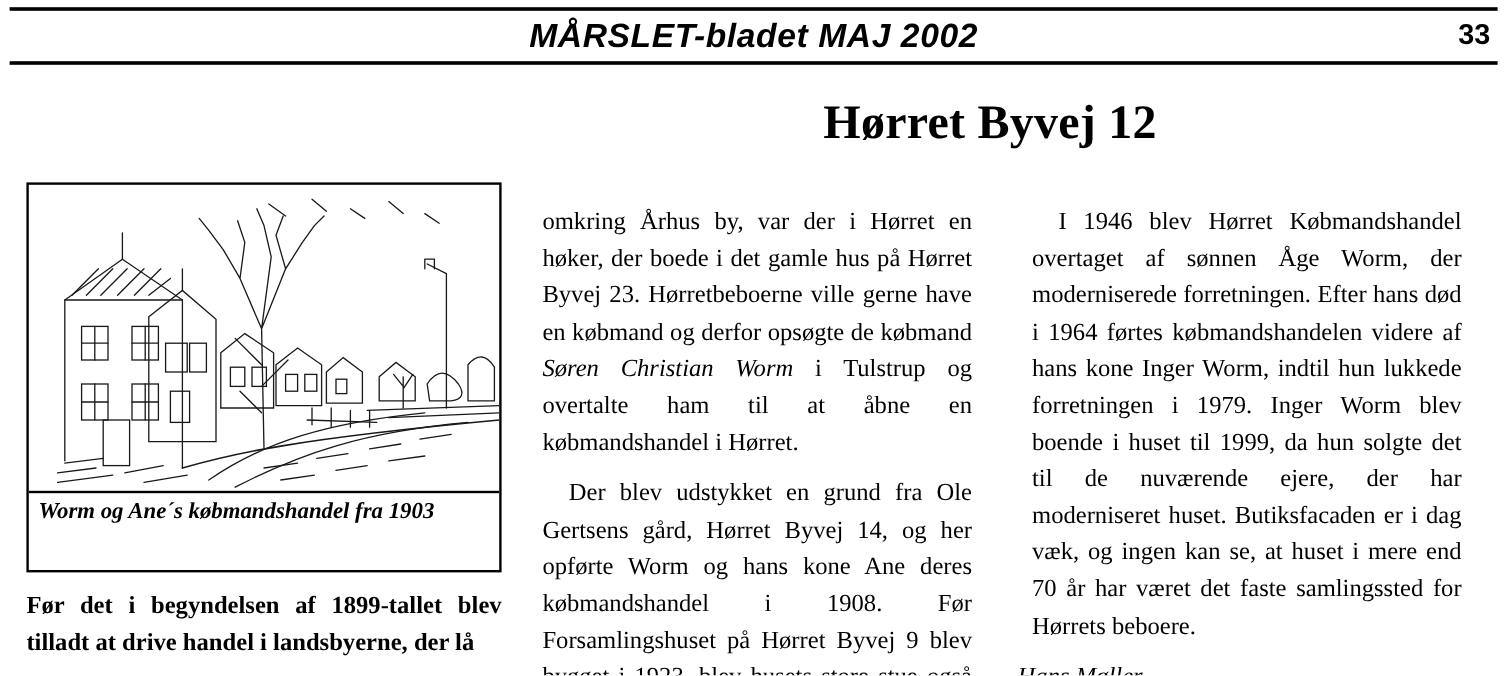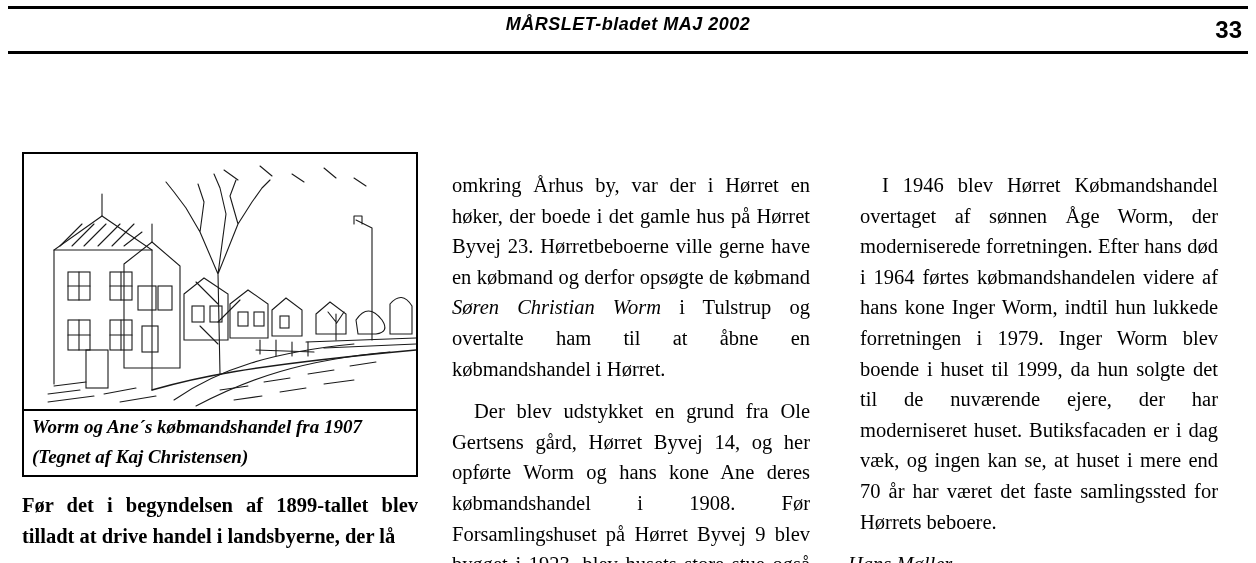--- a/index.html
+++ b/index.html
@@ -29,21 +29,21 @@
   }
   .masthead-title {
     position: absolute;
     left: 0;
     top: 8px;
     width: 1256px;
     text-align: center;
     font-family: "Liberation Sans", sans-serif;
     font-weight: bold;
     font-style: italic;
-    font-size: 18px;
+    font-size: 28px;
     letter-spacing: 0.5px;
   }
   .masthead-page {
     position: absolute;
     right: 14px;
     top: 10px;
     font-family: "Liberation Sans", sans-serif;
     font-weight: bold;
     font-size: 24px;
   }
@@ -164,20 +164,21 @@
 
 <div id="page">
 
   <div class="masthead">
     <div class="rule-top"></div>
     <div class="masthead-title">MÅRSLET-bladet  MAJ 2002</div>
     <div class="masthead-page">33</div>
     <div class="rule-bottom"></div>
   </div>
 
+  <div class="article-title">Hørret Byvej 12</div>
 
   <div class="figure">
     <div class="figure-frame">
       <div class="fig-image">
         <svg viewBox="0 0 392 255" width="392" height="255" xmlns="http://www.w3.org/2000/svg">
           <rect x="0" y="0" width="392" height="255" fill="#ffffff"></rect>
           <g stroke="#1a1a1a" fill="none" stroke-width="1.1" stroke-linecap="round">
 
             <path d="M200 16 L214 26 M236 12 L248 22 M268 20 L280 28 M300 14 L312 24 M330 24 L342 32"></path>
 
@@ -232,22 +233,21 @@
             <path d="M24 240 L56 236 M24 248 L70 242 M30 232 L62 228 M80 240 L112 234 M96 248 L132 242"></path>
 
             <path d="M282 188 L392 184 M300 194 L392 190"></path>
 
             <path d="M312 186 L312 160 M312 168 L304 158 M312 170 L320 158"></path>
           </g>
         </svg>
       </div>
       <div class="cap-sep"></div>
       <div class="figure-caption">
-        <div>Worm og Ane´s købmandshandel fra 1907</div>
-        <div>(Tegnet af Kaj Christensen)</div>
+        <div>Worm og Ane´s købmandshandel fra 1903</div>
       </div>
     </div>
   </div>
 
   <div id="col-left-lower">Før det i begyndelsen af 1899-tallet blev tilladt at drive handel i landsbyerne, der lå</div>
 
   <div class="col" id="col-mid">
     <p>omkring Århus by, var der i Hørret en høker, der boede i det gamle hus på Hørret Byvej 23. Hørretbeboerne ville gerne have en købmand og derfor opsøgte de købmand <span class="nm">Søren Christian Worm</span> i Tulstrup og overtalte ham til at åbne en købmandshandel i Hørret.</p>
     <p class="indent">Der blev udstykket en grund fra Ole Gertsens gård, Hørret Byvej 14, og her opførte Worm og hans kone Ane deres købmandshandel i 1908. Før Forsamlingshuset på Hørret Byvej 9 blev bygget i 1923, blev husets store stue også brugt ved Hørretbeboernes fester og sammenkomster.</p>
   </div>

